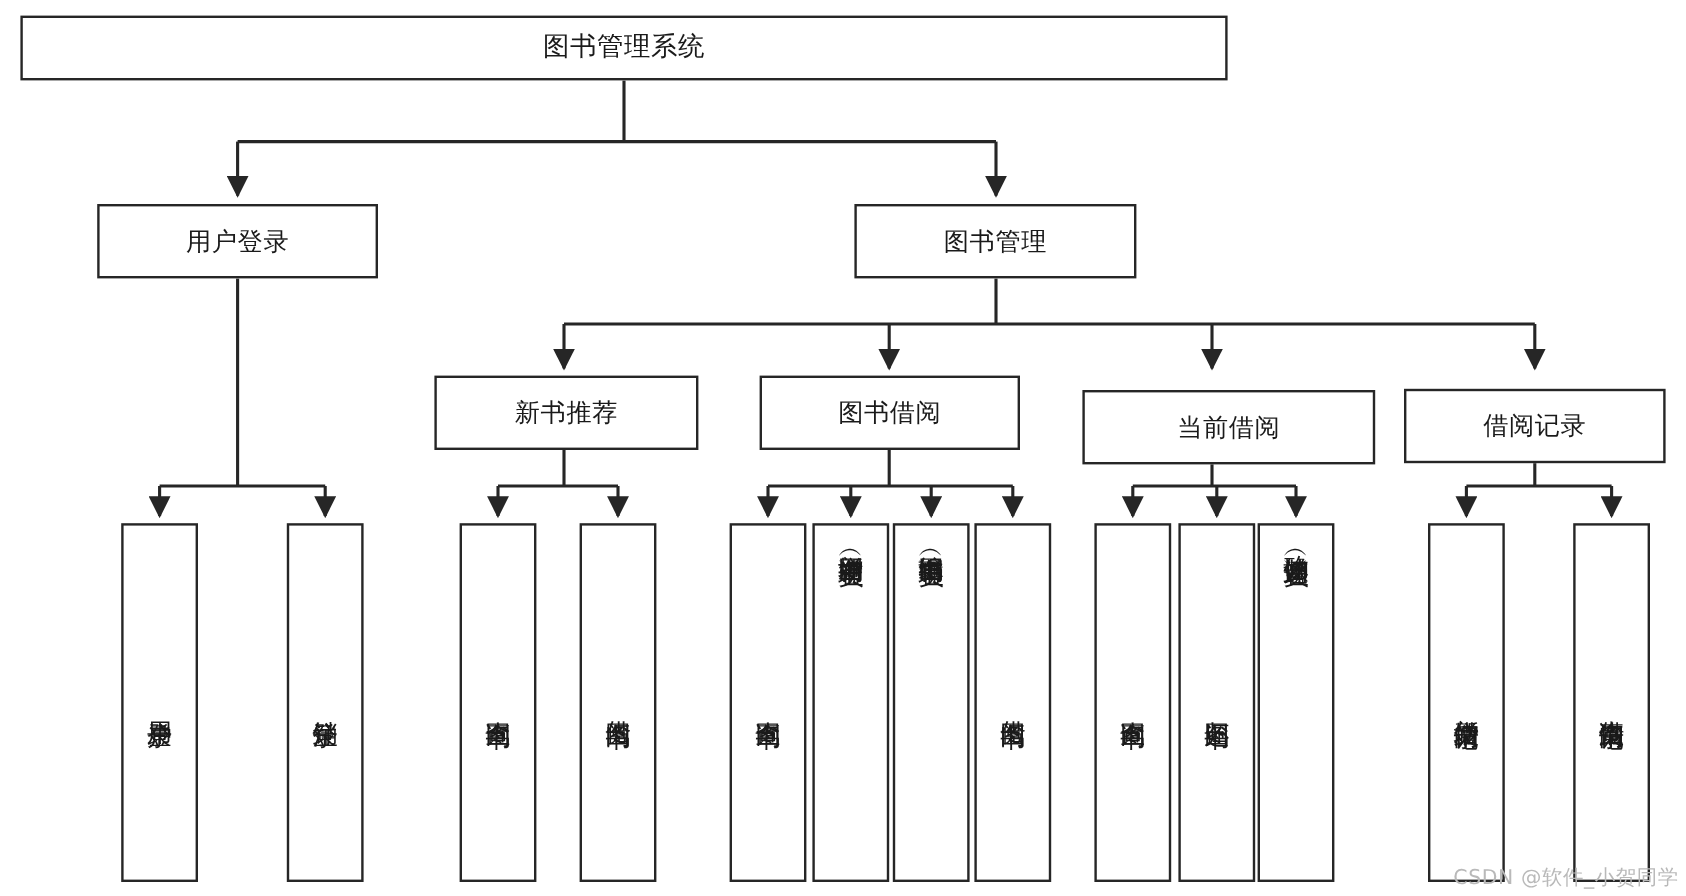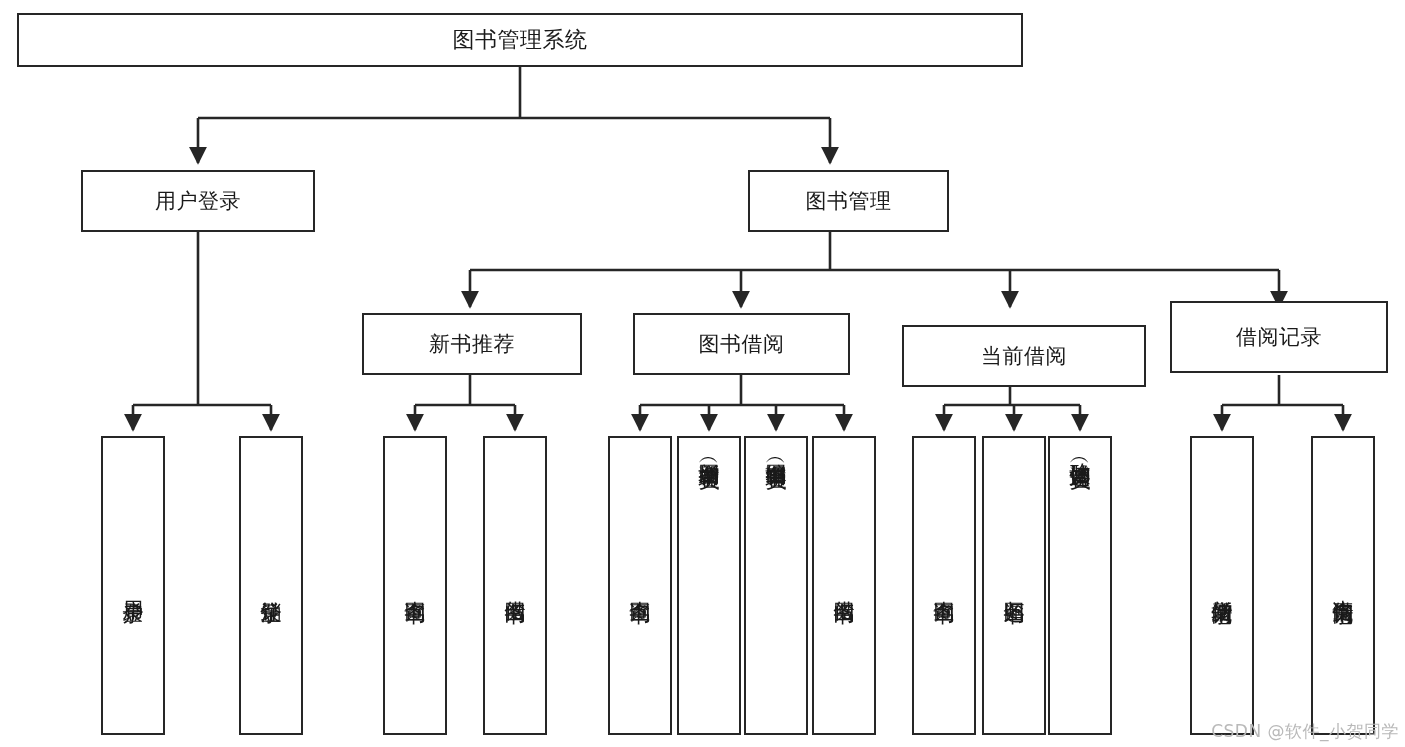--- a/index.html
+++ b/index.html
@@ -137,34 +137,34 @@
     </g>
   </svg>
 
   <div class="node horizontal root" style="left:17px; top:13px; width:1006px; height:54px;">
     <span class="node-label">图书管理系统</span>
   </div>
 
   <div class="node horizontal" style="left:81px; top:170px; width:234px; height:62px;">
     <span class="node-label">用户登录</span>
   </div>
-  <div class="node horizontal" style="left:748px; top:170px; width:201px; height:62px;">
+  <div class="node horizontal" style="left:712px; top:170px; width:235px; height:62px;">
     <span class="node-label">图书管理</span>
   </div>
 
   <div class="node horizontal" style="left:362px; top:313px; width:220px; height:62px;">
     <span class="node-label">新书推荐</span>
   </div>
   <div class="node horizontal" style="left:633px; top:313px; width:217px; height:62px;">
     <span class="node-label">图书借阅</span>
   </div>
   <div class="node horizontal" style="left:902px; top:325px; width:244px; height:62px;">
     <span class="node-label">当前借阅</span>
   </div>
-  <div class="node horizontal" style="left:1170px; top:301px; width:218px; height:72px;">
+  <div class="node horizontal" style="left:1170px; top:324px; width:218px; height:62px;">
     <span class="node-label">借阅记录</span>
   </div>
 
   <div class="node vertical centered" style="left:101px; top:436px; width:64px; height:299px;">
     <span class="node-label">用户登录</span>
   </div>
   <div class="node vertical centered" style="left:239px; top:436px; width:64px; height:299px;">
     <span class="node-label">注销登录</span>
   </div>
 

